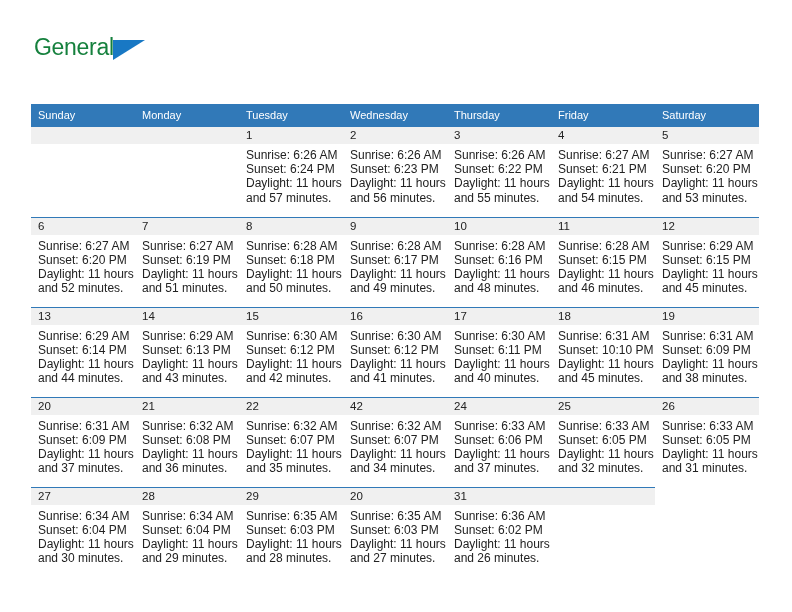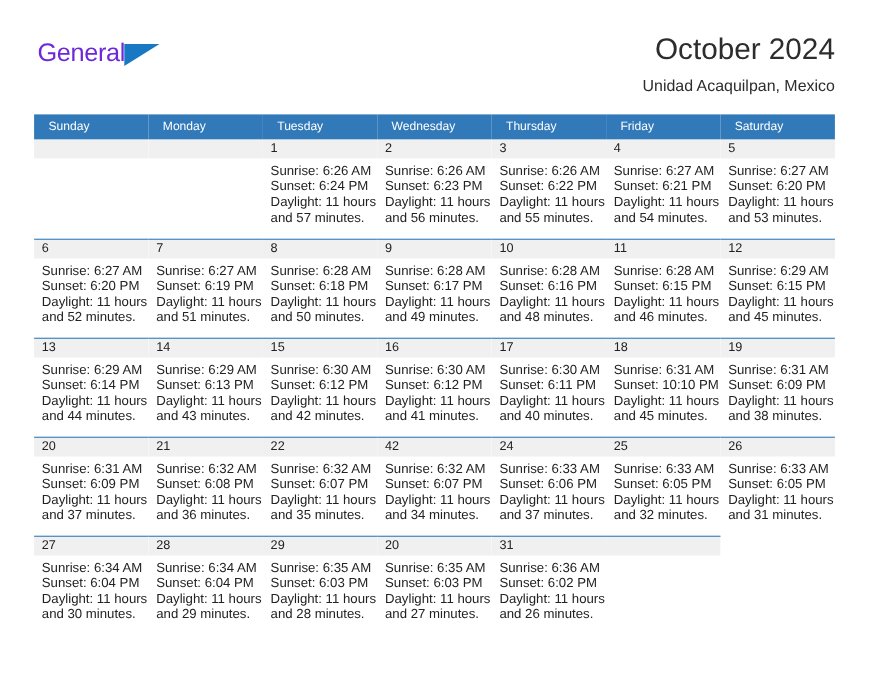--- a/index.html
+++ b/index.html
@@ -25,21 +25,21 @@
   .logo {
     position: absolute;
     left: 0px; top: 6px;
     width: 190px; height: 58px;
   }
   .logo-general {
     position: absolute;
     left: 3px; top: 0px;
     font-size: 23px;
     letter-spacing: -0.3px;
-    color: #6d28d9;
+    color: #15803d;
     font-family: "Liberation Sans", sans-serif;
   }
   .logo-blue {
     position: absolute;
     left: 30px; top: 21px;
     font-size: 23px;
     letter-spacing: -0.3px;
     color: #ec4899;
     font-family: "Liberation Sans", sans-serif;
     margin-top: 47px;
@@ -78,21 +78,21 @@
     width: 728px;
     border-collapse: collapse;
     table-layout: fixed;
   }
   .calendar th {
     background: #3179b8;
     color: #ffffff;
     font-size: 11px;
     font-weight: normal;
     text-align: left;
-    padding: 5px 0 6px 13px;
+    padding: 5px 0 6px 7px;
     height: 21px;
     border: none;
   }
   .calendar td {
     vertical-align: top;
     padding: 0;
     width: 104px;
     height: 90px;
     border: none;
     border-top: 1.2px solid #3179b8;
@@ -124,24 +124,20 @@
 </head>
 <body>
 
 <div class="page">
 
   <div class="header">
     <div class="logo">
       <span class="logo-general">General</span>
       <span class="logo-triangle"></span>
       <span class="logo-blue">Blue</span>
-    </div>
-    <div class="title-block">
-      <div class="cal-title">October 2024</div>
-      <div class="cal-subtitle">Unidad Acaquilpan, Mexico</div>
     </div>
   </div>
 
   <table class="calendar">
     <thead>
       <tr>
         <th>Sunday</th>
         <th>Monday</th>
         <th>Tuesday</th>
         <th>Wednesday</th>

